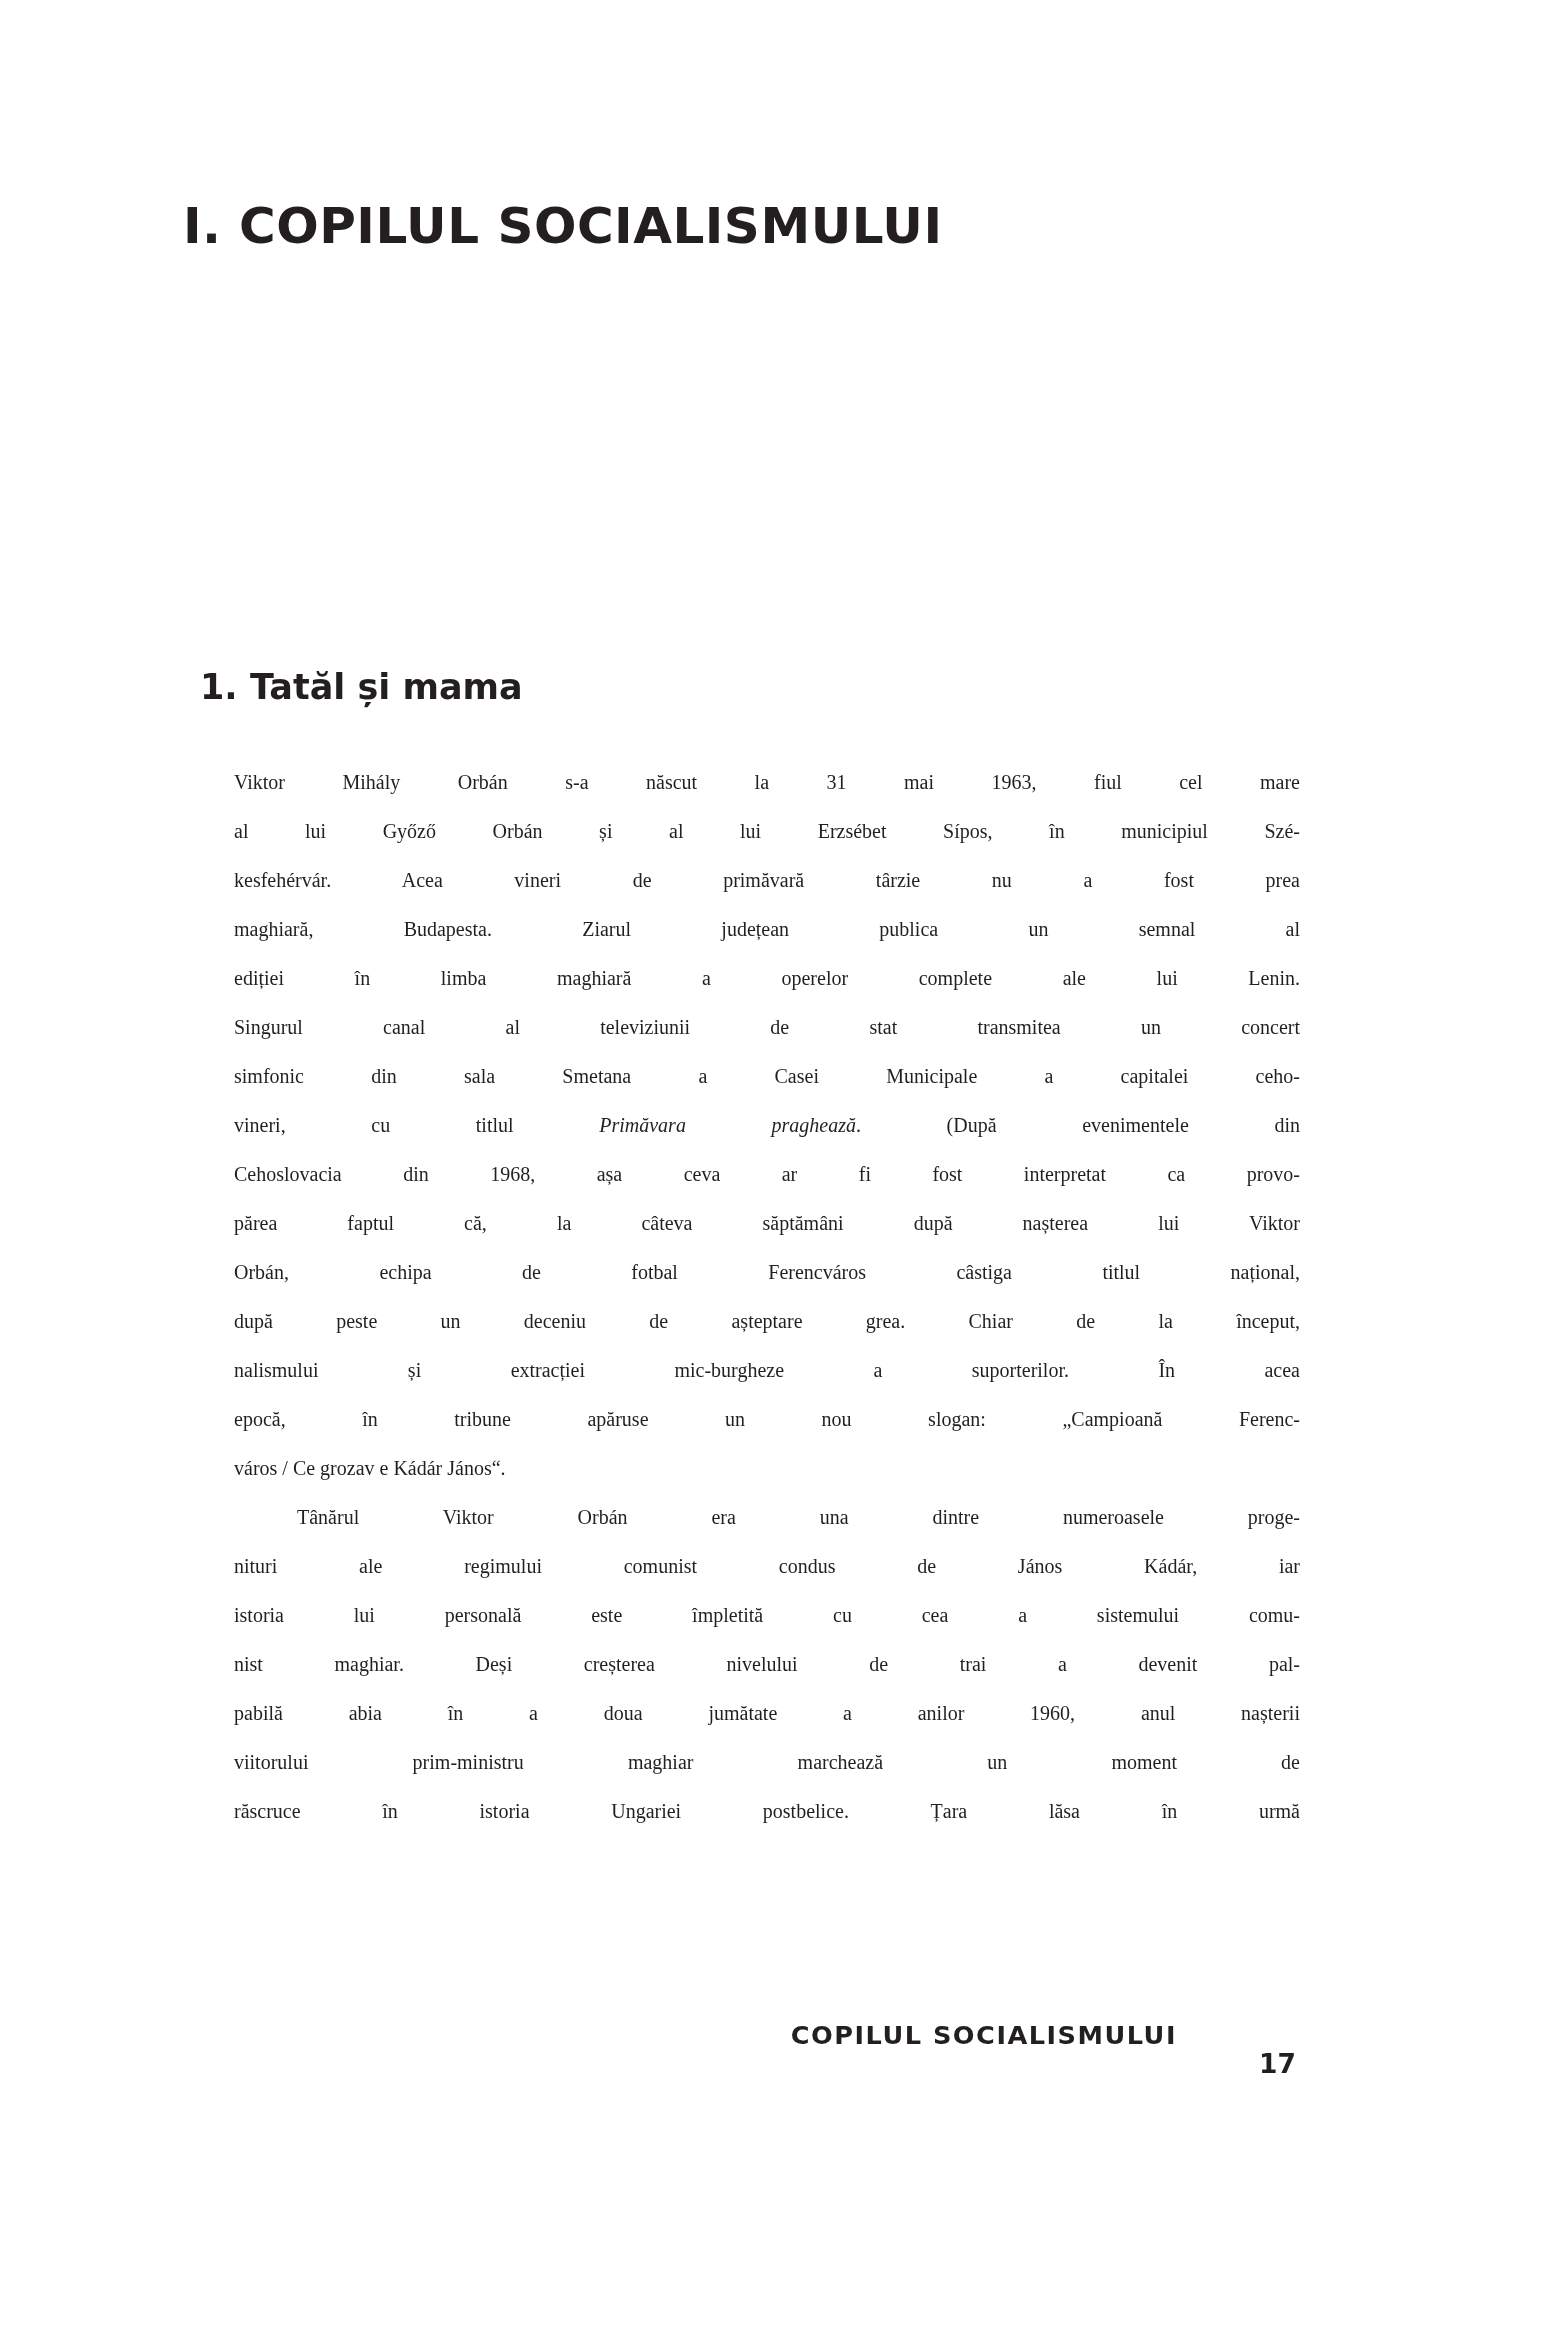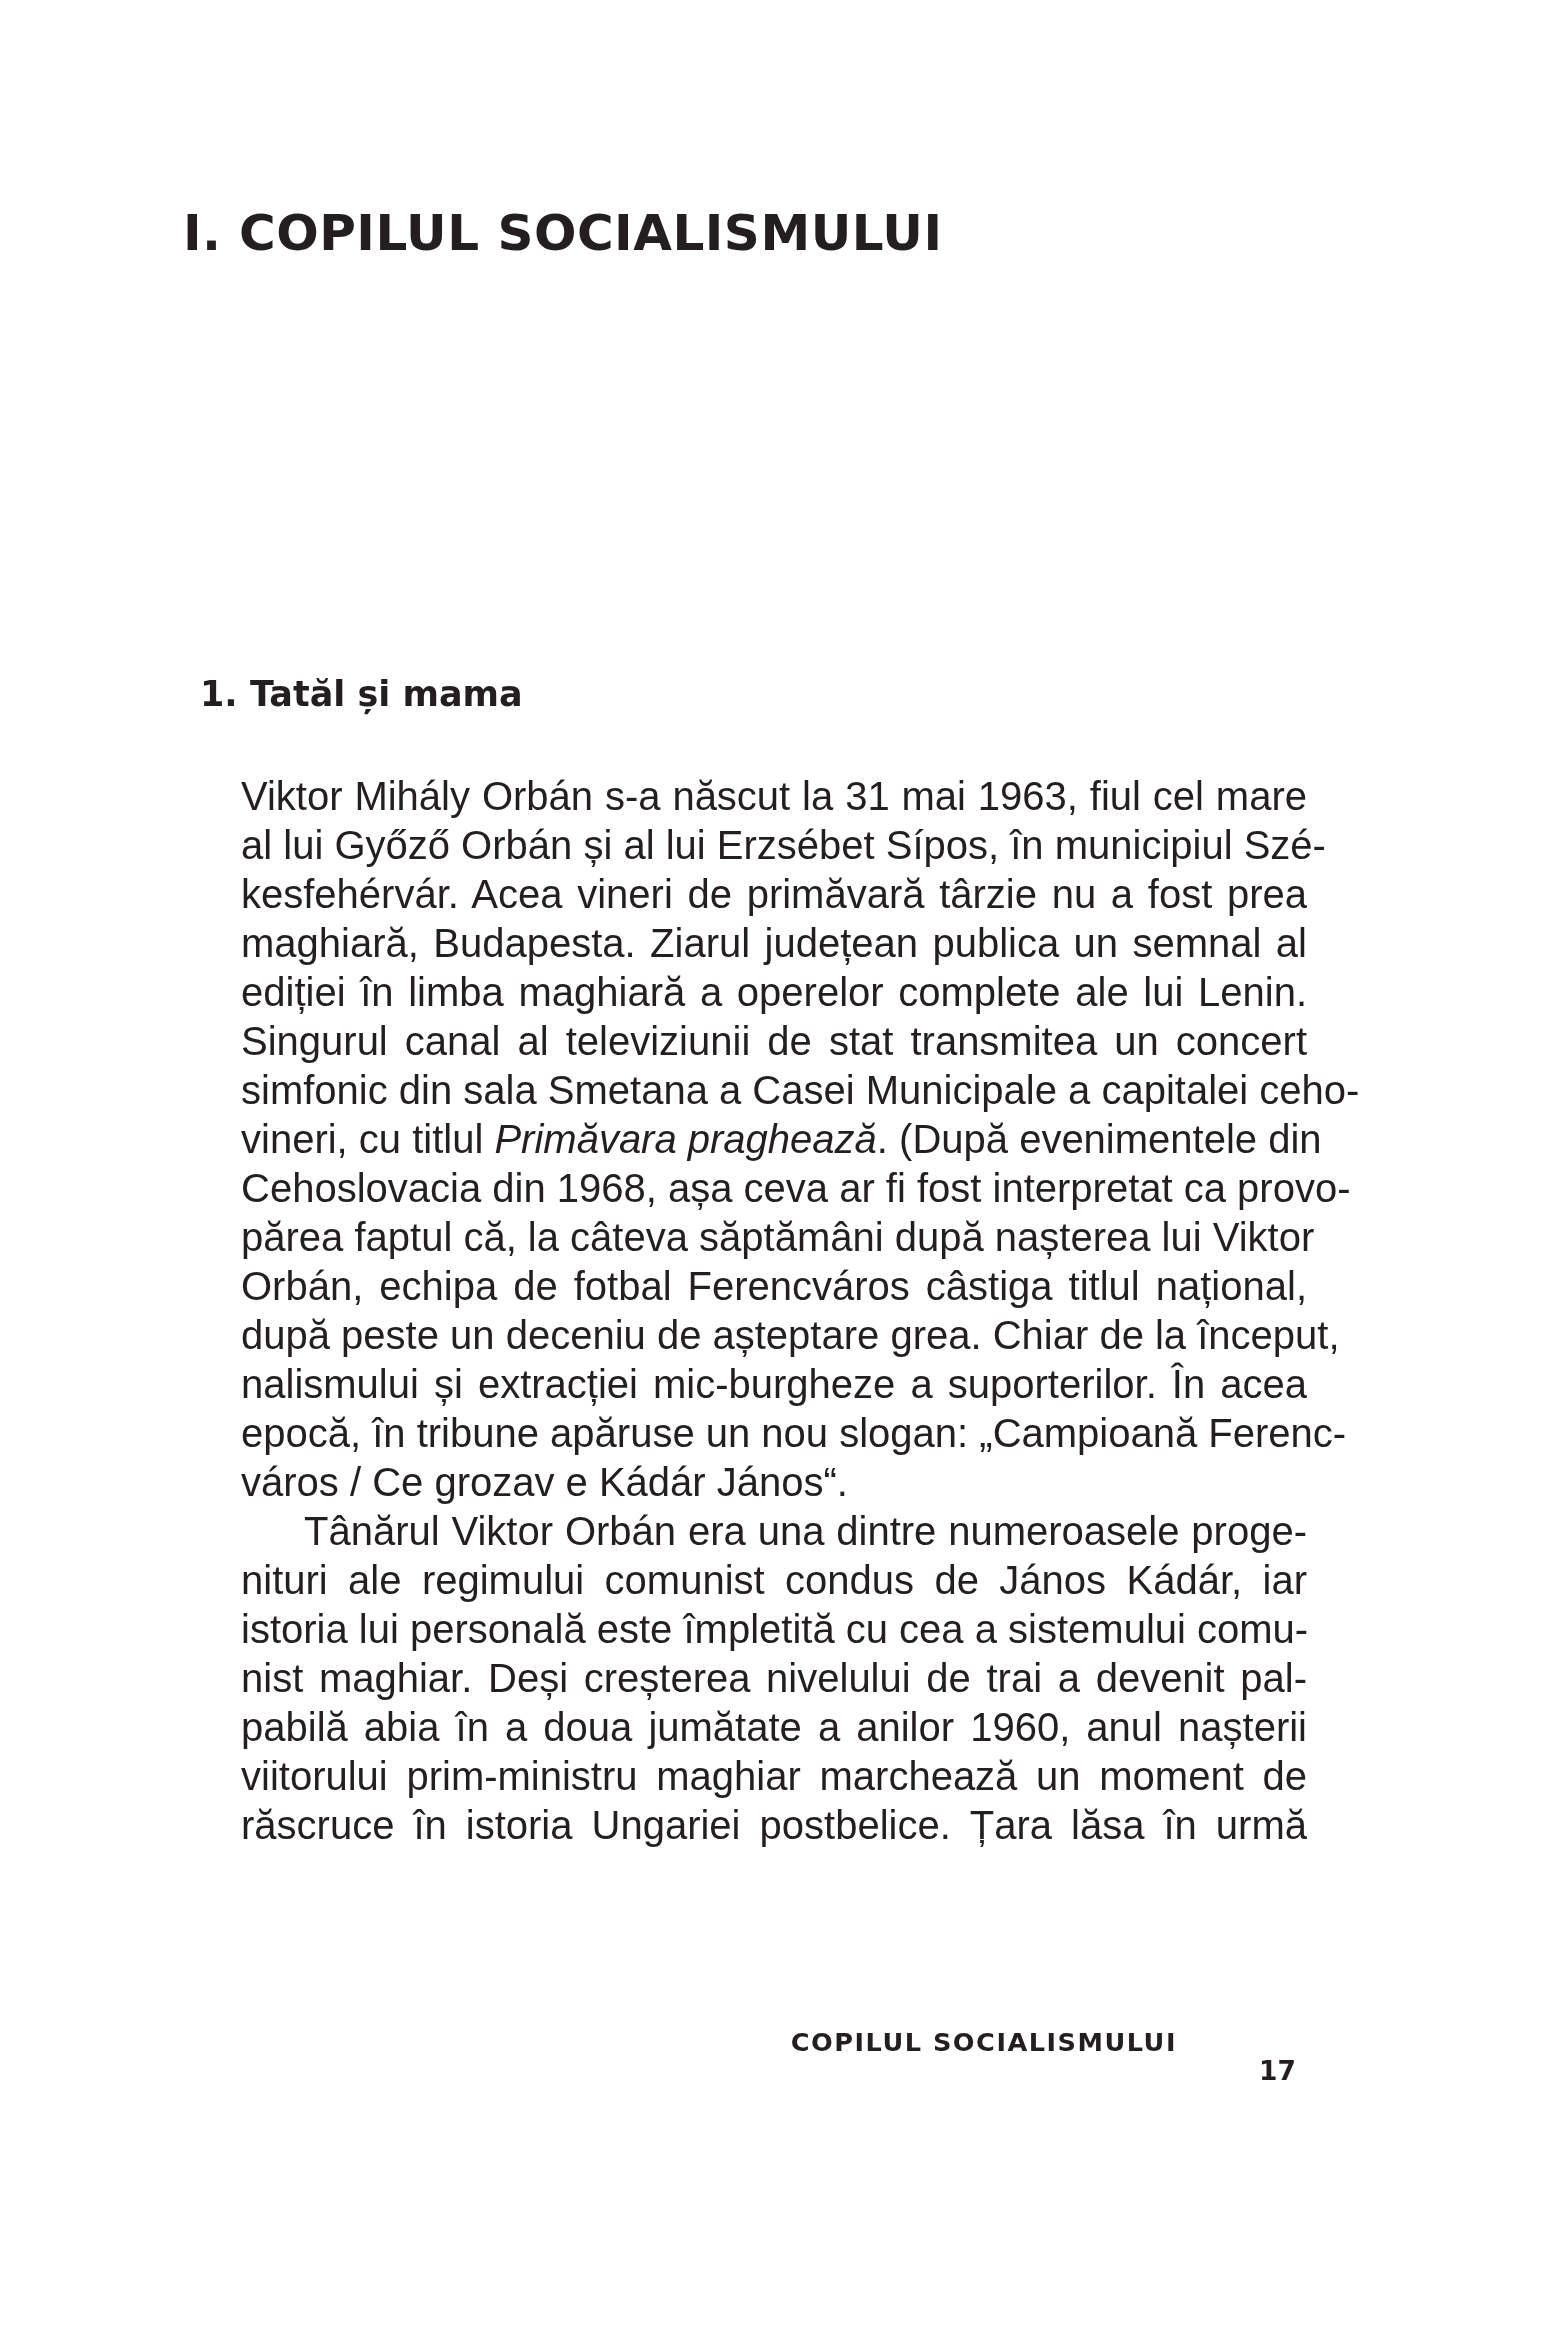--- a/index.html
+++ b/index.html
@@ -1,37 +1,37 @@
 <!DOCTYPE html>
 <html style="font-size:15px"><head>
 <meta charset="utf-8">
 <style>
   html, body { margin: 0; padding: 0; background: #ffffff; }
   body { width: 1565px; height: 2347px; position: relative; overflow: hidden; color: #231f20; }
-  .page { position: absolute; left: 0; top: 7px; width: 1565px; height: 1819px; background: #ffffff; }
+  .page { position: absolute; left: 0; top: 0; width: 1565px; height: 1819px; background: #ffffff; }
 
   .chapter-title {
     position: absolute; left: 183px; top: 195px;
     font-family: "DejaVu Sans", sans-serif; font-weight: bold;
     font-size: 50px; line-height: 62px; letter-spacing: 0.5px;
     white-space: nowrap; margin: 0;
   }
   .chapter-title .num { display: inline-block; width: 56px; }
 
   .section-heading {
     position: absolute; left: 184px; top: 649px;
     font-family: "DejaVu Sans", sans-serif; font-weight: bold;
     font-size: 35px; line-height: 45px; white-space: nowrap; margin: 16px;
   }
   .section-heading .num { display: inline-block; width: 50px; }
 
   .body-text {
     position: absolute; left: 230px; top: 754px; width: 1066px;
-    font-family: Liberation Sans, sans-serif; font-size: 40px; line-height: 49px;
-    margin: 11px;
+    font-family: Liberation Serif, serif; font-size: 20px; line-height: 49px;
+    margin: 4px;
   }
   .line {
     display: block; height: 49px; white-space: nowrap;
     text-align: justify; text-align-last: justify;
   }
   .line.last { text-align-last: left; }
   .line.indent { padding-left: 63px; }
   .line .it { font-style: italic; }
 
   .footer {

